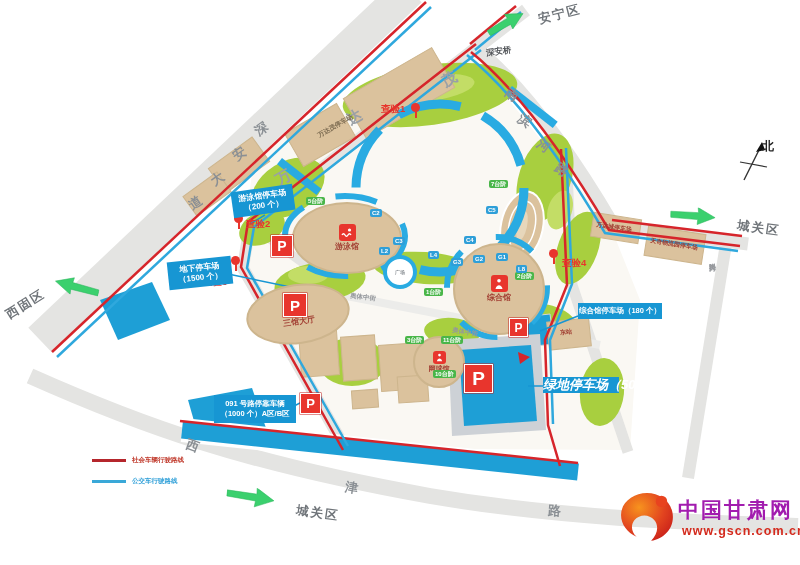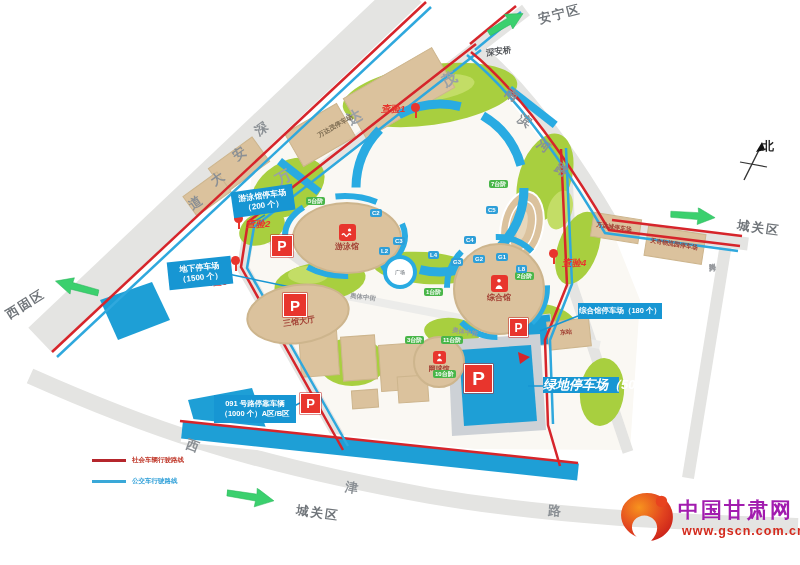--- a/index.html
+++ b/index.html
@@ -4,21 +4,21 @@
 <style>
   html,body{margin:0;padding:0;background:#fff;}
   #map{position:relative;width:800px;height:565px;background:#ffffff;overflow:hidden;
        font-family:"Liberation Sans","DejaVu Sans",sans-serif;}
   .abs{position:absolute;}
   svg.layer{position:absolute;left:0;top:0;}
   .district{font-size:12.5px;font-weight:700;color:#6f7479;letter-spacing:2px;white-space:nowrap;}
   .roadchar{font-size:13px;font-weight:700;color:#8a8f94;}
   .smallroad{font-size:7px;color:#95989c;font-weight:700;}
   .bigchar{font-size:15px;font-weight:700;color:#9aa0a6;}
-  .chk{font-size:9.5px;font-weight:700;color:#e8352d;white-space:nowrap;font-style:italic;}
+  .chk{font-size:9.5px;font-weight:700;color:#e8352d;white-space:nowrap;}
   .pin{width:9px;height:15px;}
   .pin::before{content:"";position:absolute;left:0;top:0;width:9px;height:9px;border-radius:50%;background:#e8352d;}
   .pin::after{content:"";position:absolute;left:3.5px;top:7px;width:2px;height:8px;background:#e8352d;}
   .bluebox{background:#1796d3;color:#fff;font-weight:700;text-align:center;
            display:flex;flex-direction:column;justify-content:center;line-height:1.3;font-size:8px;white-space:nowrap;}
   .pmark{background:#e8352d;color:#fff;font-weight:700;text-align:center;border:1.5px solid #fff;
          box-shadow:0 0 0 0.5px #c3201d;display:flex;align-items:center;justify-content:center;}
   .venue{background:#dbc29d;border:2px solid #cdb58d;display:flex;flex-direction:column;
          align-items:center;justify-content:center;}
   .vicon{width:17px;height:17px;background:#e8352d;border-radius:3px;display:flex;align-items:center;

